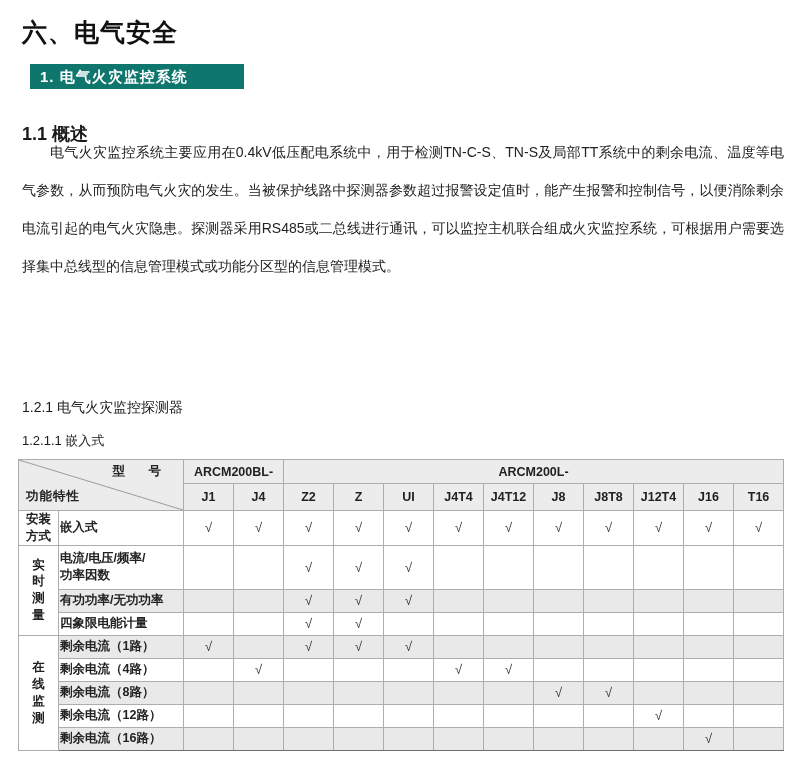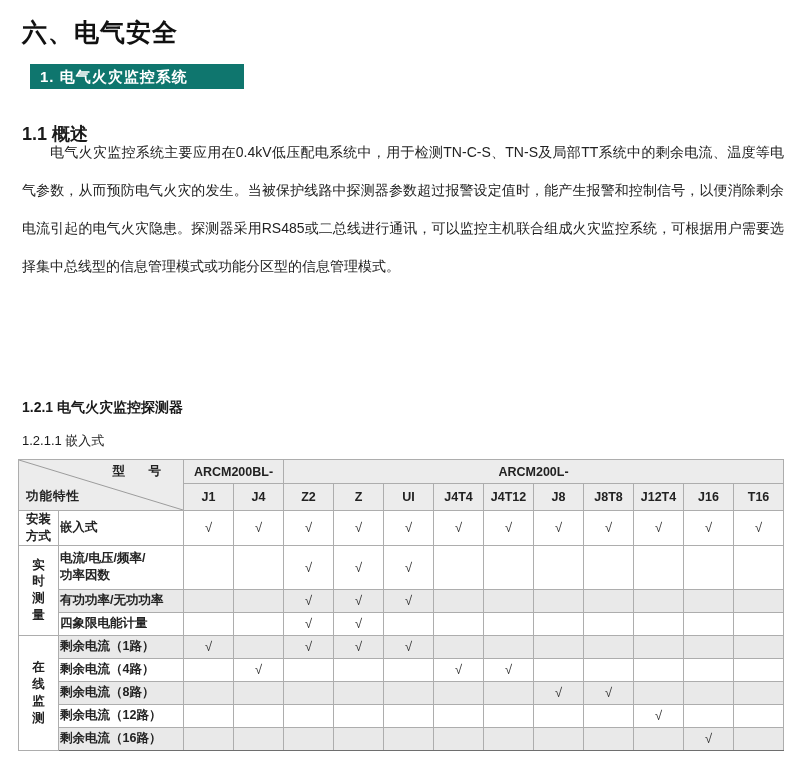--- a/index.html
+++ b/index.html
@@ -13,21 +13,21 @@
     background:#0f766e; color:#ffffff; font-size:15px; font-weight:bold;
     line-height:25px; padding-left:10px; letter-spacing:1px; }
 
   .h-overview { position:absolute; left:22px; top:110px; font-size:18px; font-weight:bold;margin-top:12px; }
 
   .body-text { position:absolute; left:22px; top:133px; width:762px;
     font-size:14px; line-height:38px; text-align:justify; color:#222; }
   .body-text p { text-indent:2em; }
 
   .h-selection { position:absolute; left:22px; top:361px; font-size:16px; font-weight:bold; }
-  .h-detector  { position:absolute; left:22px; top:399px; font-size:14px; font-weight:bold; }
+  .h-detector  { position:absolute; left:22px; top:399px; font-size:14px; font-weight:normal; }
   .h-embedded  { position:absolute; left:22px; top:432px; font-size:13px; font-weight:normal; }
 
   
   .spec-table-wrap { position:absolute; left:18px; top:459px; width:766px; }
   table.spec { border-collapse:collapse; width:766px; table-layout:fixed; font-size:12.5px; color:#222;
     border:1px solid #787878; }
   table.spec th, table.spec td { border:1px solid #adadad; padding:0; text-align:center; vertical-align:middle; }
   table.spec thead th { background:#ececec; font-weight:bold; }
   table.spec thead tr.families-row { height:24px;padding-left:27px; }
   table.spec thead tr.models-row th { height:27px; font-weight:bold; }

